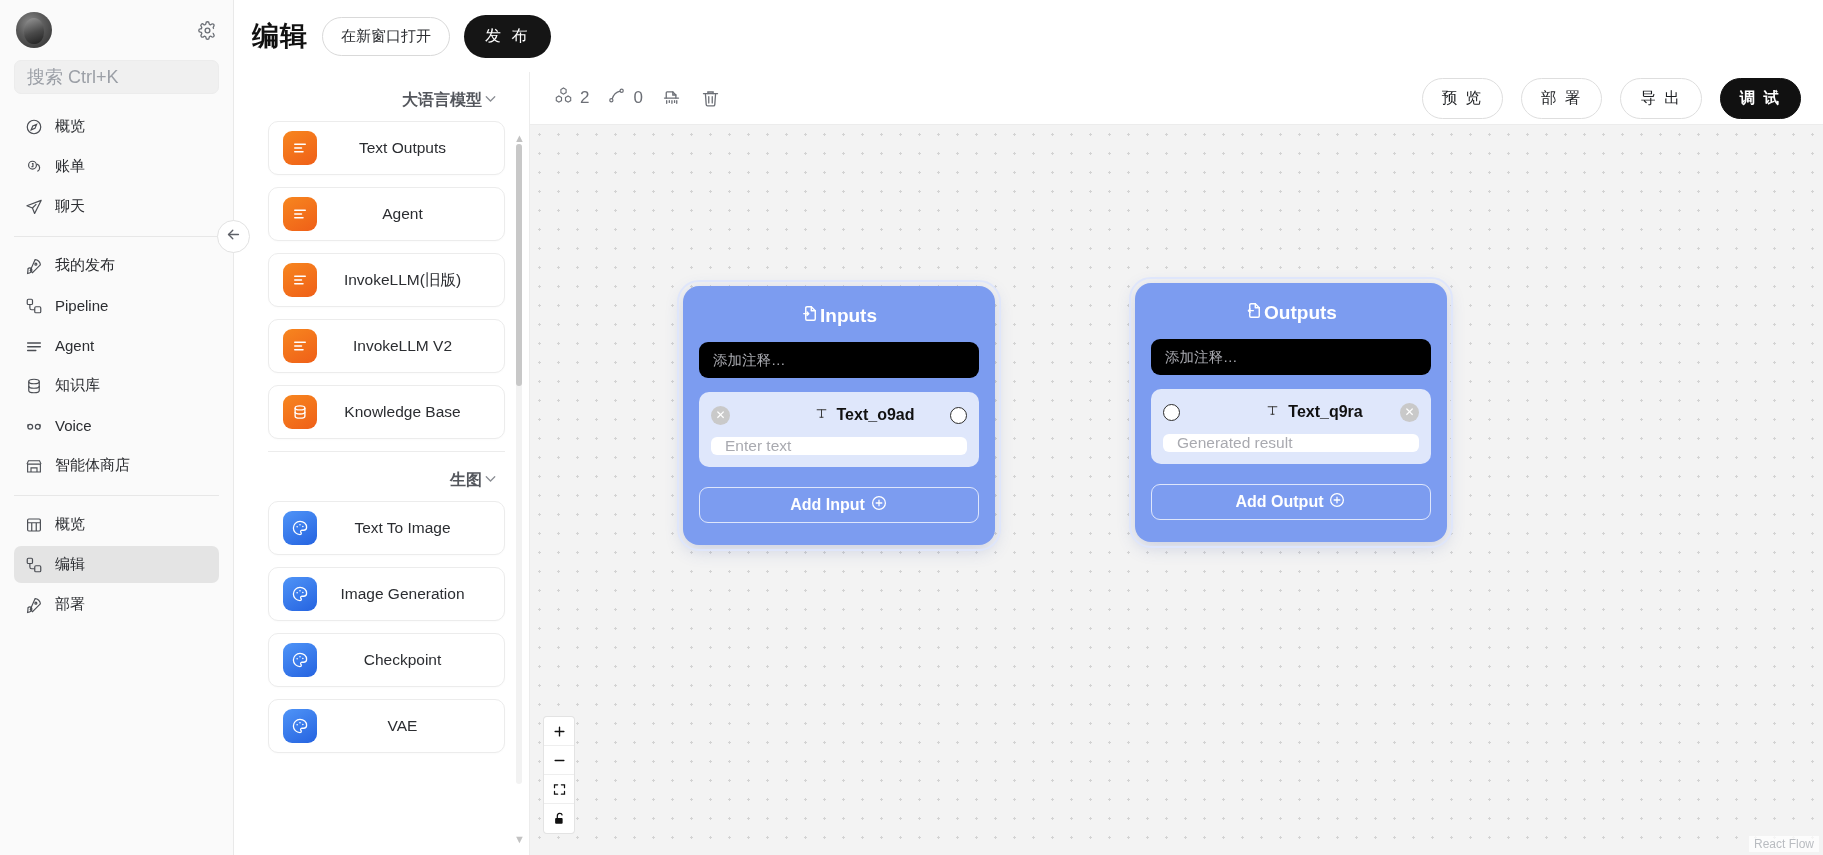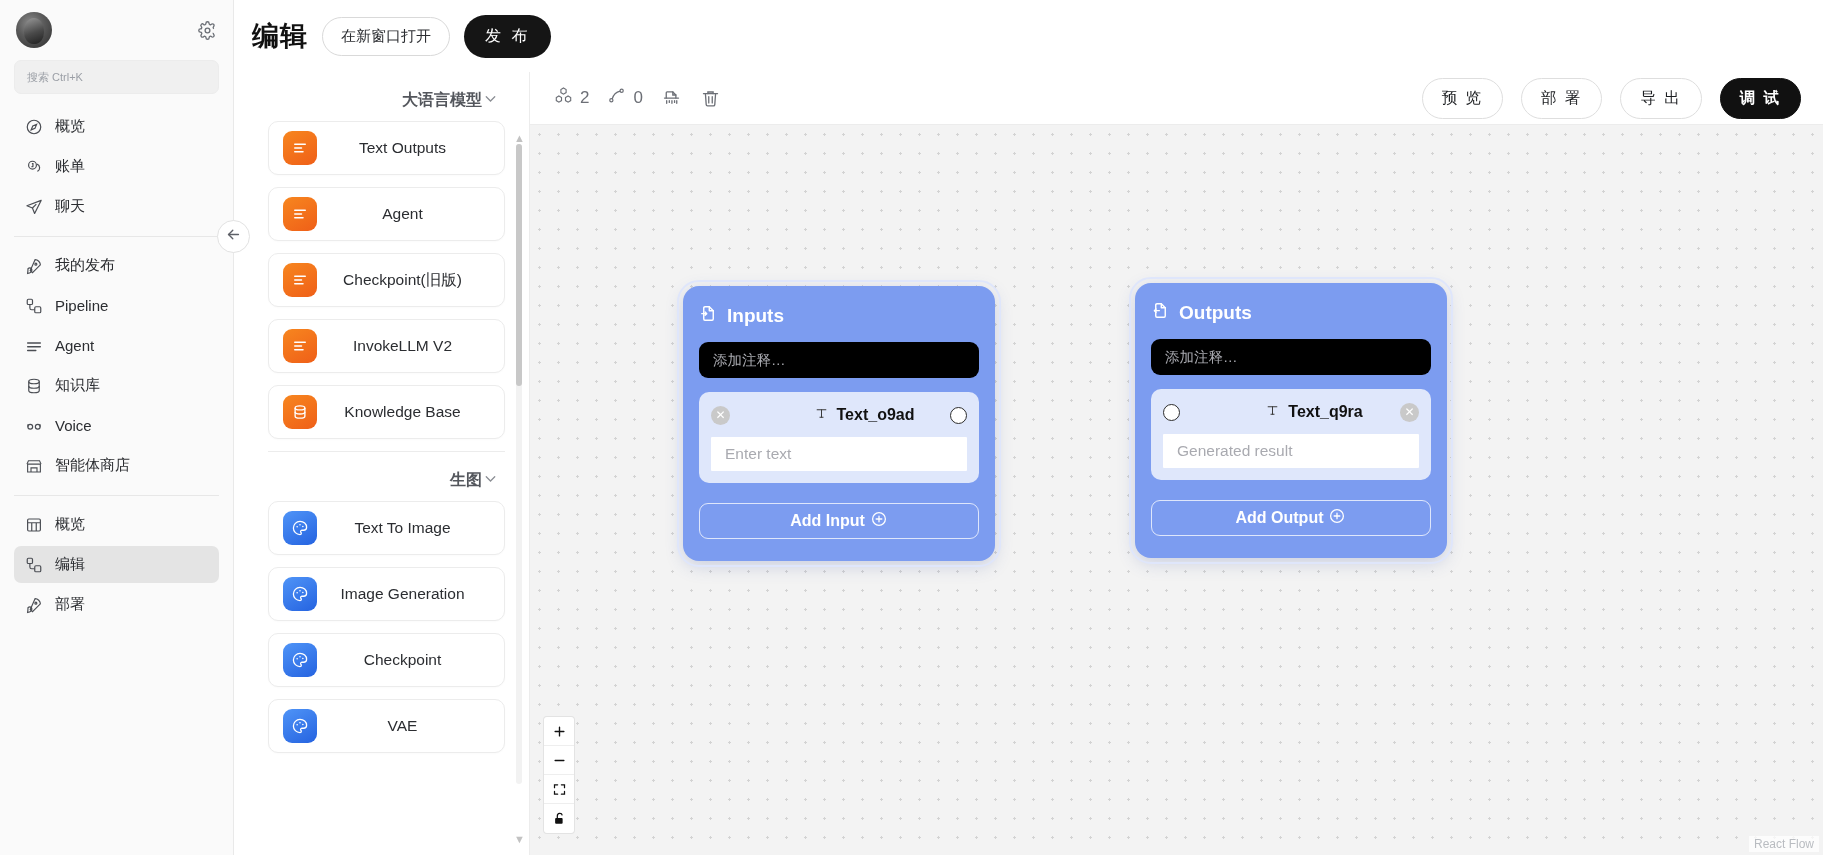--- a/index.html
+++ b/index.html
@@ -29,21 +29,21 @@
   .avatar::after {
     content: ""; position: absolute; left: 8px; top: 6px; width: 20px; height: 26px;
     border-radius: 50% 50% 45% 45%;
     background: linear-gradient(160deg, #9a9a9a 0%, #4a4a4a 55%, #1e1e1e 100%);
   }
   .gear { color: #6b6f76; display: flex; align-items: center; }
   .search-box {
     margin: 4px 14px 14px 14px;
     height: 34px; background: #f0f0f0; border: 1px solid #ececec;
     border-radius: 7px; display: flex; align-items: center;
-    padding: 12px 12px; color: #9b9fa6; font-size: 11px;
+    padding: 12px 12px; color: #9b9fa6; font-size: 18px;
   }
   .nav { padding: 0 14px; }
   .nav-item {
     display: flex; align-items: center; gap: 12px;
     height: 37px; padding: 0 10px; border-radius: 7px;
     color: #2b2d31; font-size: 15px; cursor: pointer; margin-bottom: 3px;
   }
   .nav-item.active { background: #e4e4e4; }
   .nav-item .ic { width: 19px; height: 19px; display:flex; align-items:center; justify-content:center; color: #4b4e54; flex: 0 0 19px; }
   .nav-divider { height: 1px; background: #e7e7e7; margin: 8px 14px 10px 14px; }
@@ -134,41 +134,41 @@
   }
 
   
   .node {
     position: absolute; width: 312px; border-radius: 14px;
     background: #7c9cf0; padding: 14px 16px 22px 16px;
     box-shadow: 0 5px 18px rgba(60,80,160,0.22);
   }
   .node.selected { outline: 2px solid #dfe6fb; outline-offset: 4px; border-radius: 16px; }
   .node-title {
-    display: flex; align-items: center; gap: 9px;
+    display: flex; align-items: center; justify-content: center; 
     color: #fff; font-size: 19px; font-weight: 700; padding: 4px 0 14px 0;
   }
   .note-input {
     height: 36px; background: #000000; border-radius: 9px;
     display: flex; align-items: center; padding: 0 14px;
     color: #a9aab0; font-size: 14.5px; cursor: text;
   }
   .port-card { background: #dfe7fb; border-radius: 10px; margin-top: 14px; padding: 10px 12px 12px 12px; position: relative; }
   .port-head { display: flex; align-items: center; height: 26px; }
   .port-name { flex: 1 1 auto; text-align: center; font-size: 16px; font-weight: 700; color: #111; display:flex; align-items:center; justify-content:center; gap:8px;padding-left:48px; }
   .x-btn {
     width: 19px; height: 19px; border-radius: 50%; background: #c9c9c9; color: #fff;
     display: flex; align-items: center; justify-content: center; font-size: 12px; cursor: pointer; flex:0 0 19px;
   }
   .handle-dot {
     width: 17px; height: 17px; border-radius: 50%; background: #fff;
     border: 1.6px solid #2d2d2d; flex: 0 0 17px; cursor: crosshair;
   }
   .port-field {
-    margin-top: 9px; height: 34px; background: #fff; border-radius: 1px;
+    margin-top: 9px; height: 18px; background: #fff; border-radius: 6px;
     display: flex; align-items: center; padding: 0 14px; color: #a9aab0; font-size: 15.5px; cursor: text;
   }
   .add-btn {
     margin-top: 20px; height: 36px; border: 1px solid rgba(255,255,255,0.75);
     border-radius: 9px; display: flex; align-items: center; justify-content: center; gap: 5px;
     color: #fff; font-size: 16px; font-weight: 700; cursor: pointer;
   }
 
   
   .zoom-ctrl {
@@ -384,21 +384,21 @@
             </div>
             <div class="pal-label">Agent</div>
           </div>
 
           <div class="pal-card">
             <div class="pal-icon llm">
               <svg width="18" height="18" viewBox="0 0 24 24" fill="none" stroke="currentColor" stroke-width="2" stroke-linecap="round">
                   <path d="M5 7h14M5 12h9M5 17h11"></path>
                 </svg>
             </div>
-            <div class="pal-label">Checkpoint(旧版)</div>
+            <div class="pal-label">InvokeLLM(旧版)</div>
           </div>
 
           <div class="pal-card">
             <div class="pal-icon llm">
               <svg width="18" height="18" viewBox="0 0 24 24" fill="none" stroke="currentColor" stroke-width="2" stroke-linecap="round">
                   <path d="M5 7h14M5 12h9M5 17h11"></path>
                 </svg>
             </div>
             <div class="pal-label">InvokeLLM V2</div>
           </div>

